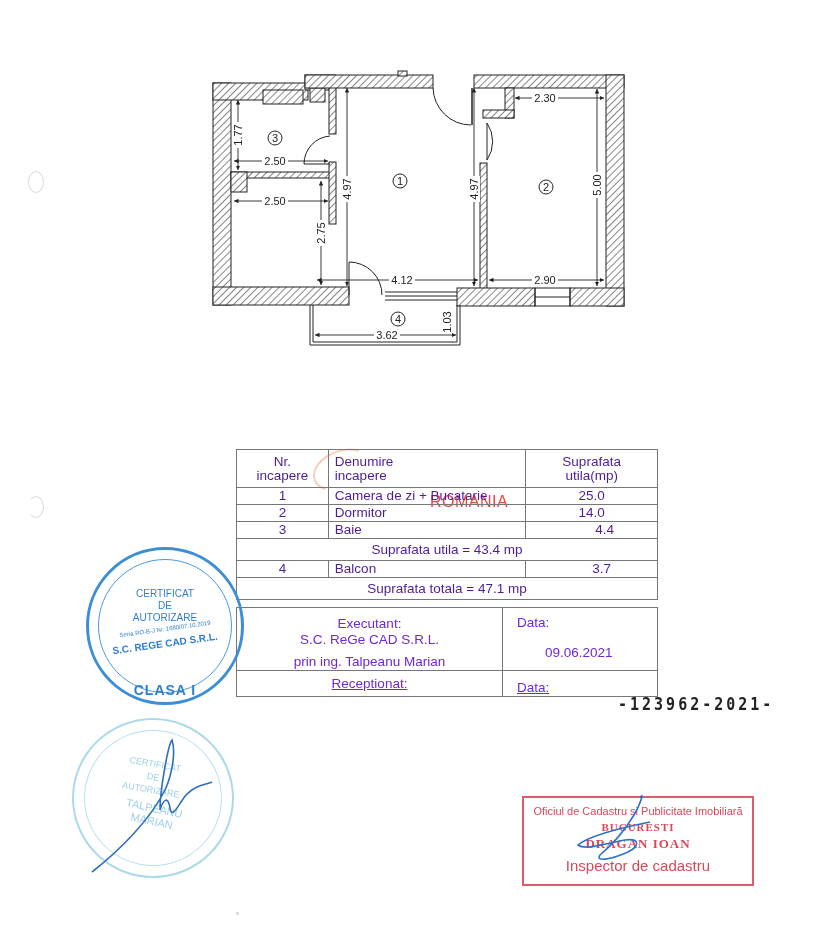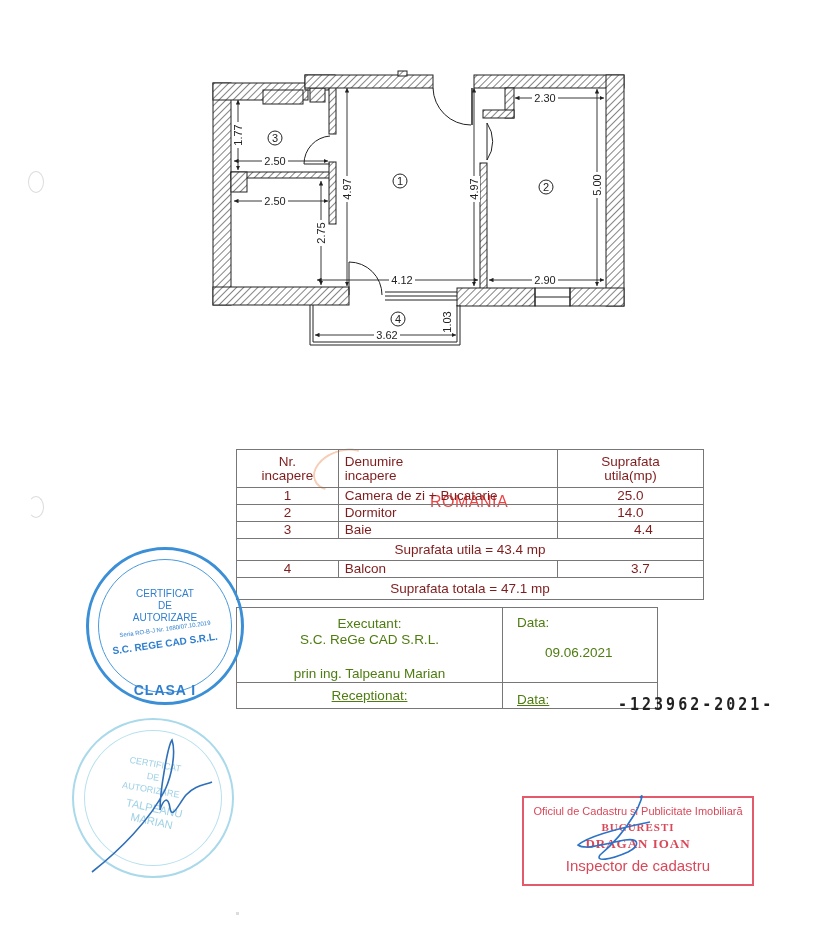--- a/index.html
+++ b/index.html
@@ -9,31 +9,31 @@
     .plan { position: absolute; left: 0; top: 0; width: 828px; height: 380px; }
     .plan svg { position: absolute; left: 0; top: 0; }
     .dim { font-family: "Liberation Sans", sans-serif; font-size: 11px; fill: #222; }
     .room-num { font-family: "Liberation Sans", sans-serif; font-size: 11px; fill: #222; }
 
     .punch { position: absolute; width: 16px; height: 22px; border: 1.5px solid #dcdcdc; border-radius: 50%; }
 
     .watermark { position: absolute; left: 430px; top: 493px; font-size: 16px; color: #ef4444; letter-spacing: 0.5px; }
     .watermark-arc { position: absolute; left: 312px; top: 450px; width: 60px; height: 40px; border: 2px solid #f7cdb5; border-radius: 50%; border-right-color: transparent; border-bottom-color: transparent; transform: rotate(-20deg); }
 
-    table.summary { position: absolute; left: 236px; top: 449px; width: 468px; border-collapse: collapse; font-size: 13.5px; color: #7f1d1d; }
+    table.summary { position: absolute; left: 236px; top: 449px; width: 422px; border-collapse: collapse; font-size: 13.5px; color: #4c1d95; }
     table.summary td { border: 1px solid #777; padding: 0 4px; line-height: 14px; vertical-align: middle; }
     .c1 { width: 92px; text-align: center; }
     .c2 { width: 198px; text-align: left; padding-left: 6px !important; }
     .c3 { width: 132px; text-align: center; margin-top: 24px; }
     .hdr td { height: 38px; }
     .hdr .c2 { text-align: left; }
     .row td { height: 17px; }
     .tot td { height: 22px; text-align: center; }
 
-    table.sign { position: absolute; left: 236px; top: 607px; width: 422px; border-collapse: collapse; font-size: 13.5px; color: #4d7c0f; }
+    table.sign { position: absolute; left: 236px; top: 607px; width: 422px; border-collapse: collapse; font-size: 13.5px; color: #6d28d9; }
     table.sign td { border: 1px solid #777; vertical-align: top; }
     .sign .left { width: 266px; text-align: center; padding-top: 8px; height: 63px; line-height: 16px; }
     .sign .right { padding: 7px 0 0 14px; line-height: 16px; }
     .sign .right .date-val { margin-top: 14px; display: block; margin-left: 28px; }
     .sign .recv td { height: 25px; padding-top: 5px; text-decoration: underline; }
     .sign .recv .left { height: 25px; padding-top: 5px; }
 
     .regno { position: absolute; left: 618px; top: 695px; font-family: "DejaVu Sans Mono", monospace; font-size: 15px; font-weight: bold; letter-spacing: 3px; color: #222; transform: scaleY(1.15); }
 
     .stamp { position: absolute; border-radius: 50%; }
@@ -231,21 +231,21 @@
   </tr>
 </tbody>
   </table>
 
 <table class="sign">
   <tbody>
       <tr>
     <td class="left">
       <div>Executant:</div>
       <div>S.C. ReGe CAD S.R.L.</div>
-      <div style="margin-top:18px;">prin ing. Talpeanu Marian</div>
+      <div style="margin-top:6px;">prin ing. Talpeanu Marian</div>
     </td>
     <td class="right">
       <span>Data:</span>
       <span class="date-val">09.06.2021</span>
     </td>
   </tr>
   <tr class="recv">
     <td class="left">Receptionat:</td>
     <td class="right" style="padding-top:9px;">Data:</td>
   </tr>

